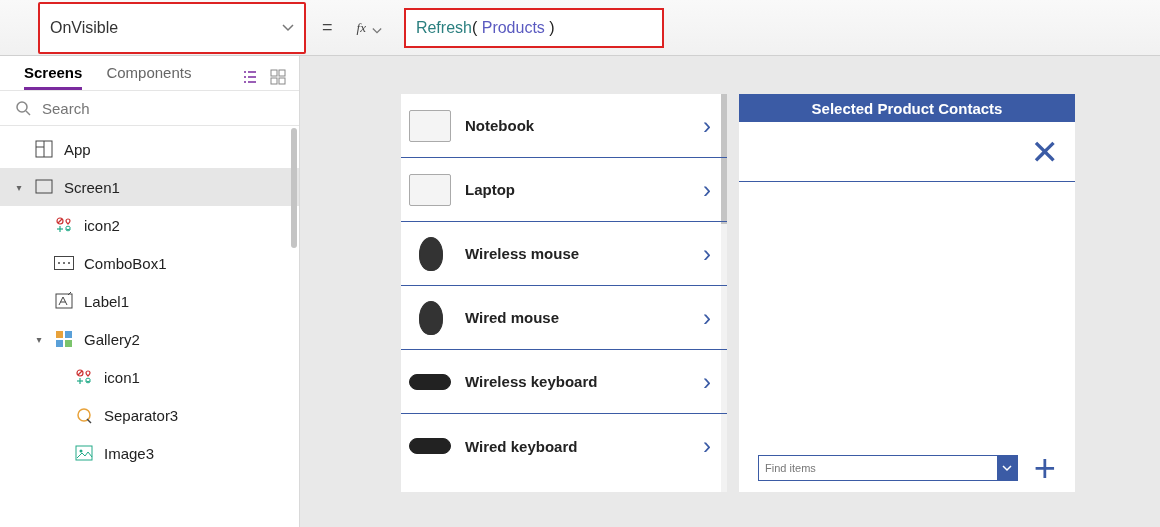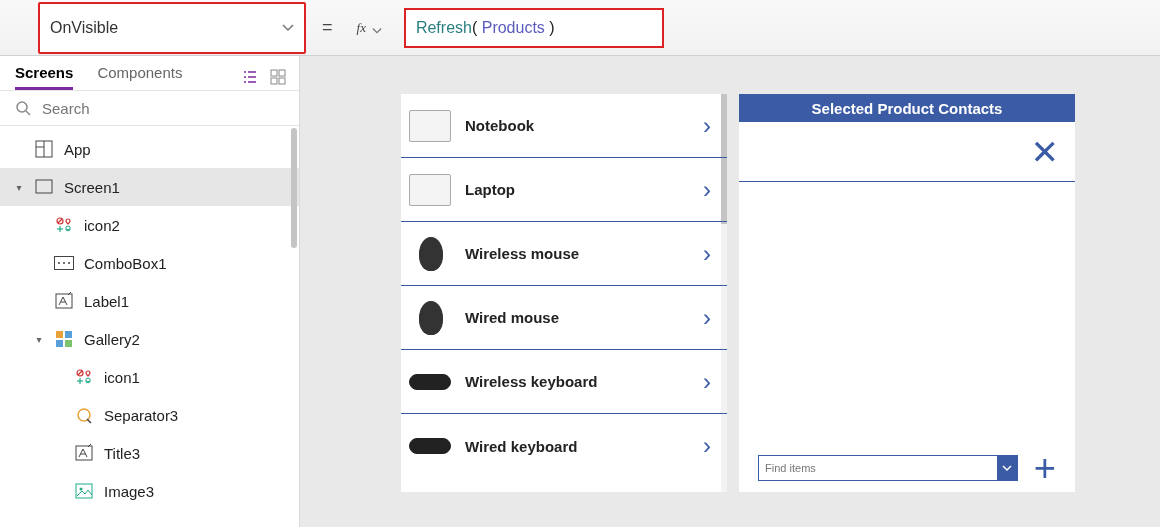--- a/index.html
+++ b/index.html
@@ -52,21 +52,21 @@
   
   .main { display: flex; height: calc(527px - 56px); }
   .side {
     width: 300px;
     border-right: 1px solid #d9d9d9;
     background: #fff;
     display: flex;
     flex-direction: column;
   }
   .side .tabs {
-    display: flex; align-items: center; padding: 8px 12px 0 15px;
+    display: flex; align-items: center; padding: 8px 12px 0 24px;
     justify-content: space-between;
   }
   .tabs-left { display: flex; gap: 24px; }
   .tab { font-size: 15px; color: #666; padding-bottom: 6px; cursor: pointer; }
   .tab.active { color: #000; font-weight: 600; border-bottom: 3px solid #7a2a9e; }
   .tabs-right { display: flex; gap: 10px; align-items: center; }
   .icon-btn { color: #666; cursor: pointer; }
 
   .search-row {
     border-top: 1px solid #e5e5e5;
@@ -310,31 +310,20 @@
         <span class="tree-icon">
           <svg width="18" height="18" viewBox="0 0 18 18">
               <circle cx="9" cy="9" r="6" stroke="#e8a23a" stroke-width="1.5" fill="none"></circle>
               <path d="M6 9 a3 3 0 0 1 6 0 a3 3 0 0 0 -6 0" fill="#e8a23a"></path>
               <line x1="12" y1="13" x2="16" y2="17" stroke="#444" stroke-width="1.5"></line>
             </svg>
         </span>
         <span>Separator3</span>
       </div>
 
-      <div class="tree-row depth2">
-        <span class="caret"></span>
-        <span class="tree-icon">
-          <svg width="18" height="18" viewBox="0 0 18 18">
-              <rect x="1" y="2" width="16" height="14" stroke="#444" fill="none"></rect>
-              <path d="M4 13 L8 5 L12 13 M5.5 10 H10.5" stroke="#444" fill="none"></path>
-              <line x1="13" y1="3" x2="16" y2="0" stroke="#444"></line>
-            </svg>
-        </span>
-        <span>Title3</span>
-      </div>
 
       <div class="tree-row depth2">
         <span class="caret"></span>
         <span class="tree-icon">
           <svg width="18" height="18" viewBox="0 0 18 18">
               <rect x="1" y="2" width="16" height="14" stroke="#2a8" fill="none"></rect>
               <circle cx="6" cy="7" r="1.5" fill="#2a8"></circle>
               <path d="M2 14 L7 9 L10 12 L13 8 L17 13" stroke="#2a8" fill="none"></path>
             </svg>
         </span>

